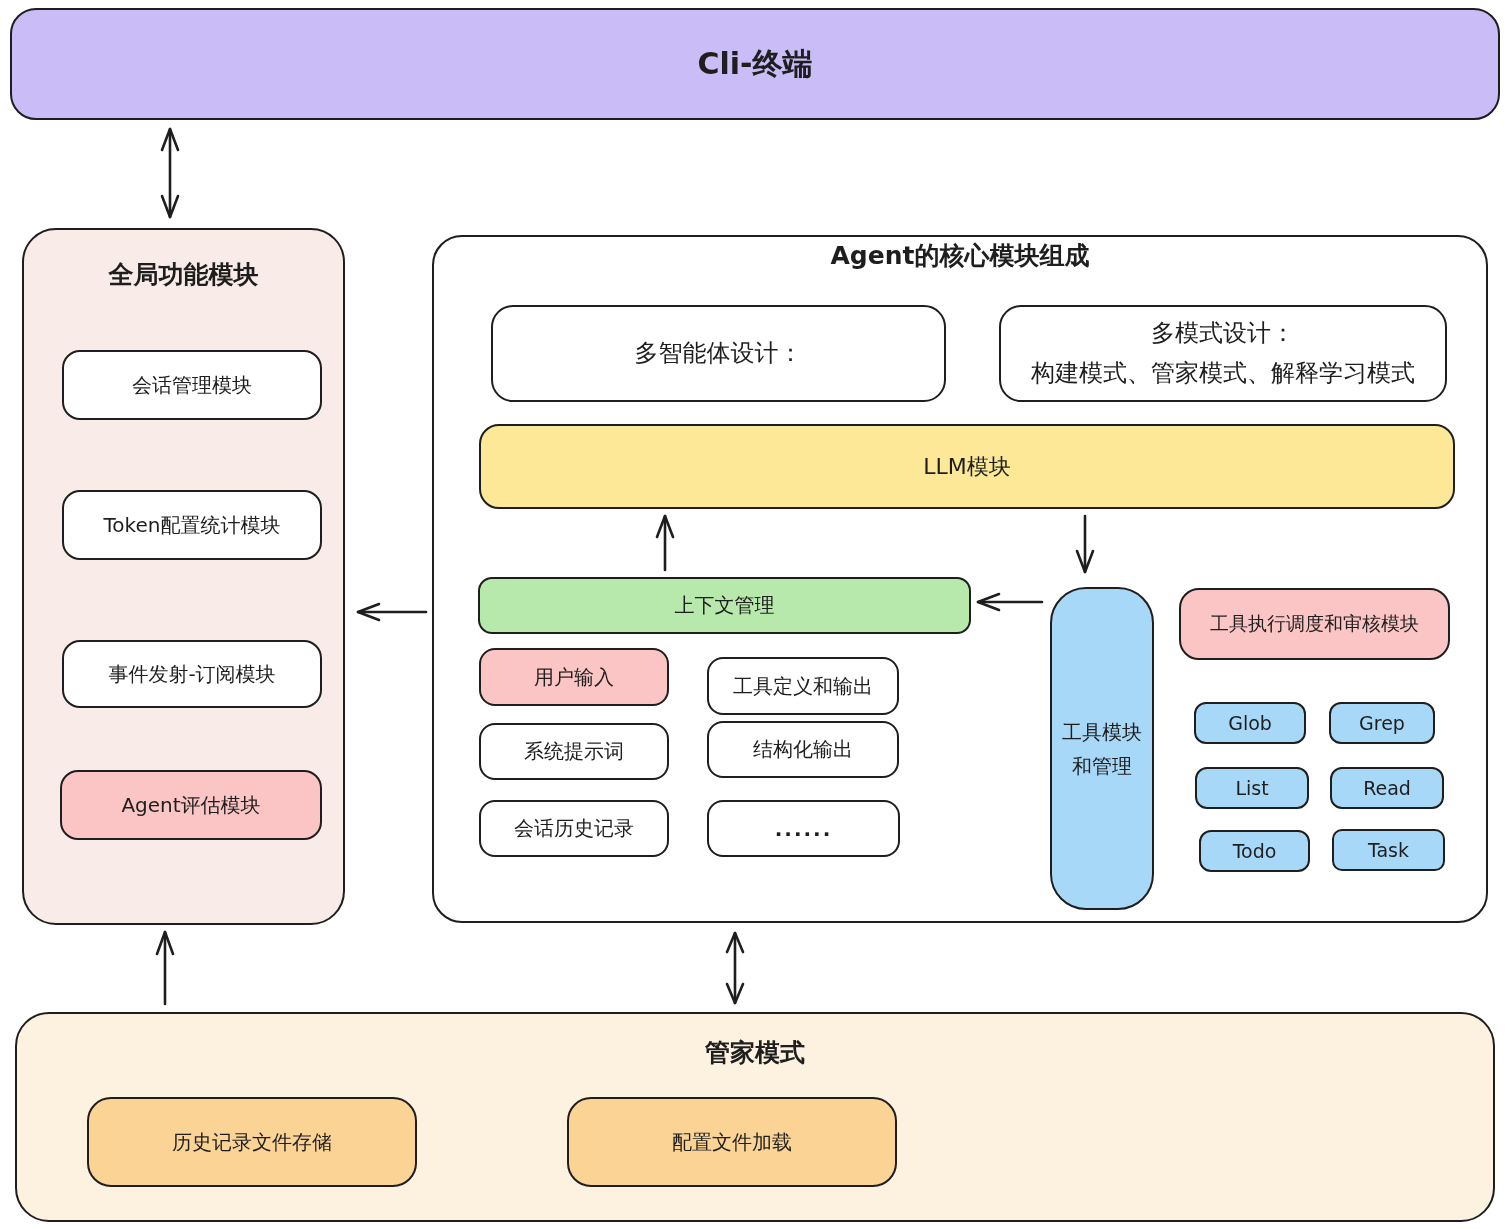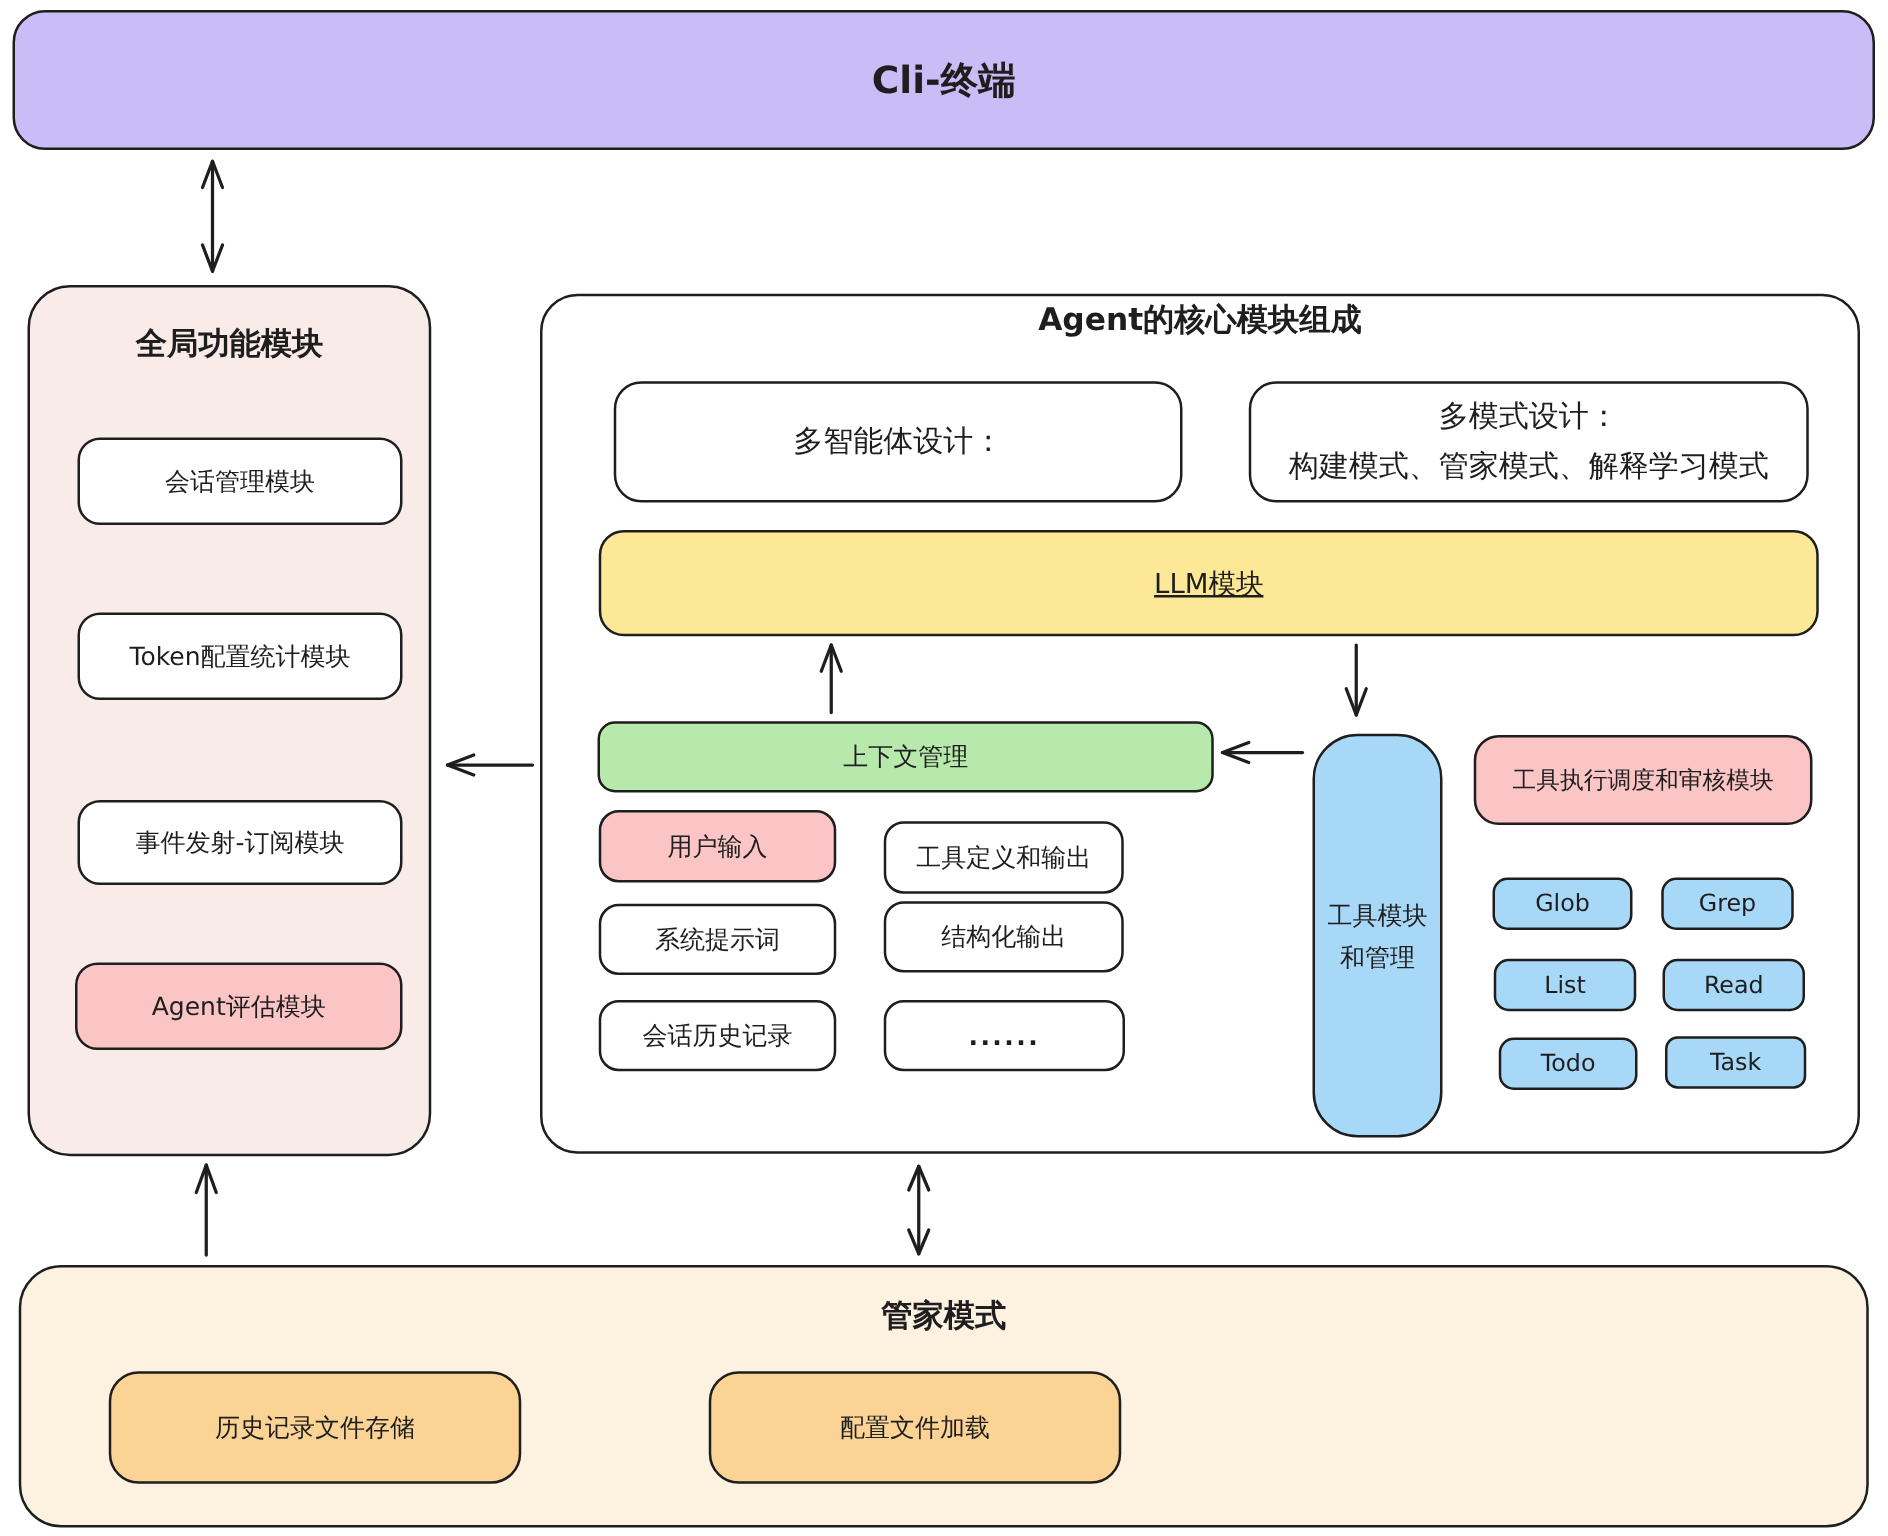--- a/index.html
+++ b/index.html
@@ -42,21 +42,21 @@
   
   .core-panel{
     left:432px;top:235px;width:1056px;height:688px;
     background:#ffffff;border-radius:30px;
     display:block;
   }
   .core-panel .panel-title{top:2px;font-size:25px;}
   .two-line{flex-direction:column;line-height:1.65;font-size:24px;}
   .ma-box{left:57px;top:68px;width:455px;height:97px;border-radius:22px;background:#ffffff;}
   .mm-box{left:565px;top:68px;width:448px;height:97px;border-radius:22px;background:#ffffff;}
-  .llm-box{left:45px;top:187px;width:976px;height:85px;background:#fce897;border-radius:20px;font-size:22px;text-decoration:underline;}
+  .llm-box{left:45px;top:187px;width:976px;height:85px;background:#fce897;border-radius:20px;font-size:22px;}
   .ctx-box{left:44px;top:340px;width:493px;height:57px;background:#b7e9ac;border-radius:14px;font-size:20px;}
   .c-item{width:190px;height:58px;background:#ffffff;border-radius:16px;font-size:20px;}
   .c-item-0{left:45px;top:411px;background:#fbc5c5;}
   .c-item-1{left:273px;top:420px;width:192px;}
   .c-item-2{left:45px;top:486px;height:57px;}
   .c-item-3{left:273px;top:484px;width:192px;height:57px;}
   .c-item-4{left:45px;top:563px;height:57px;}
   .c-item-5{left:273px;top:563px;width:193px;height:57px;font-weight:bold;letter-spacing:2px;}
   .tool-module{
     left:616px;top:350px;width:104px;height:323px;

